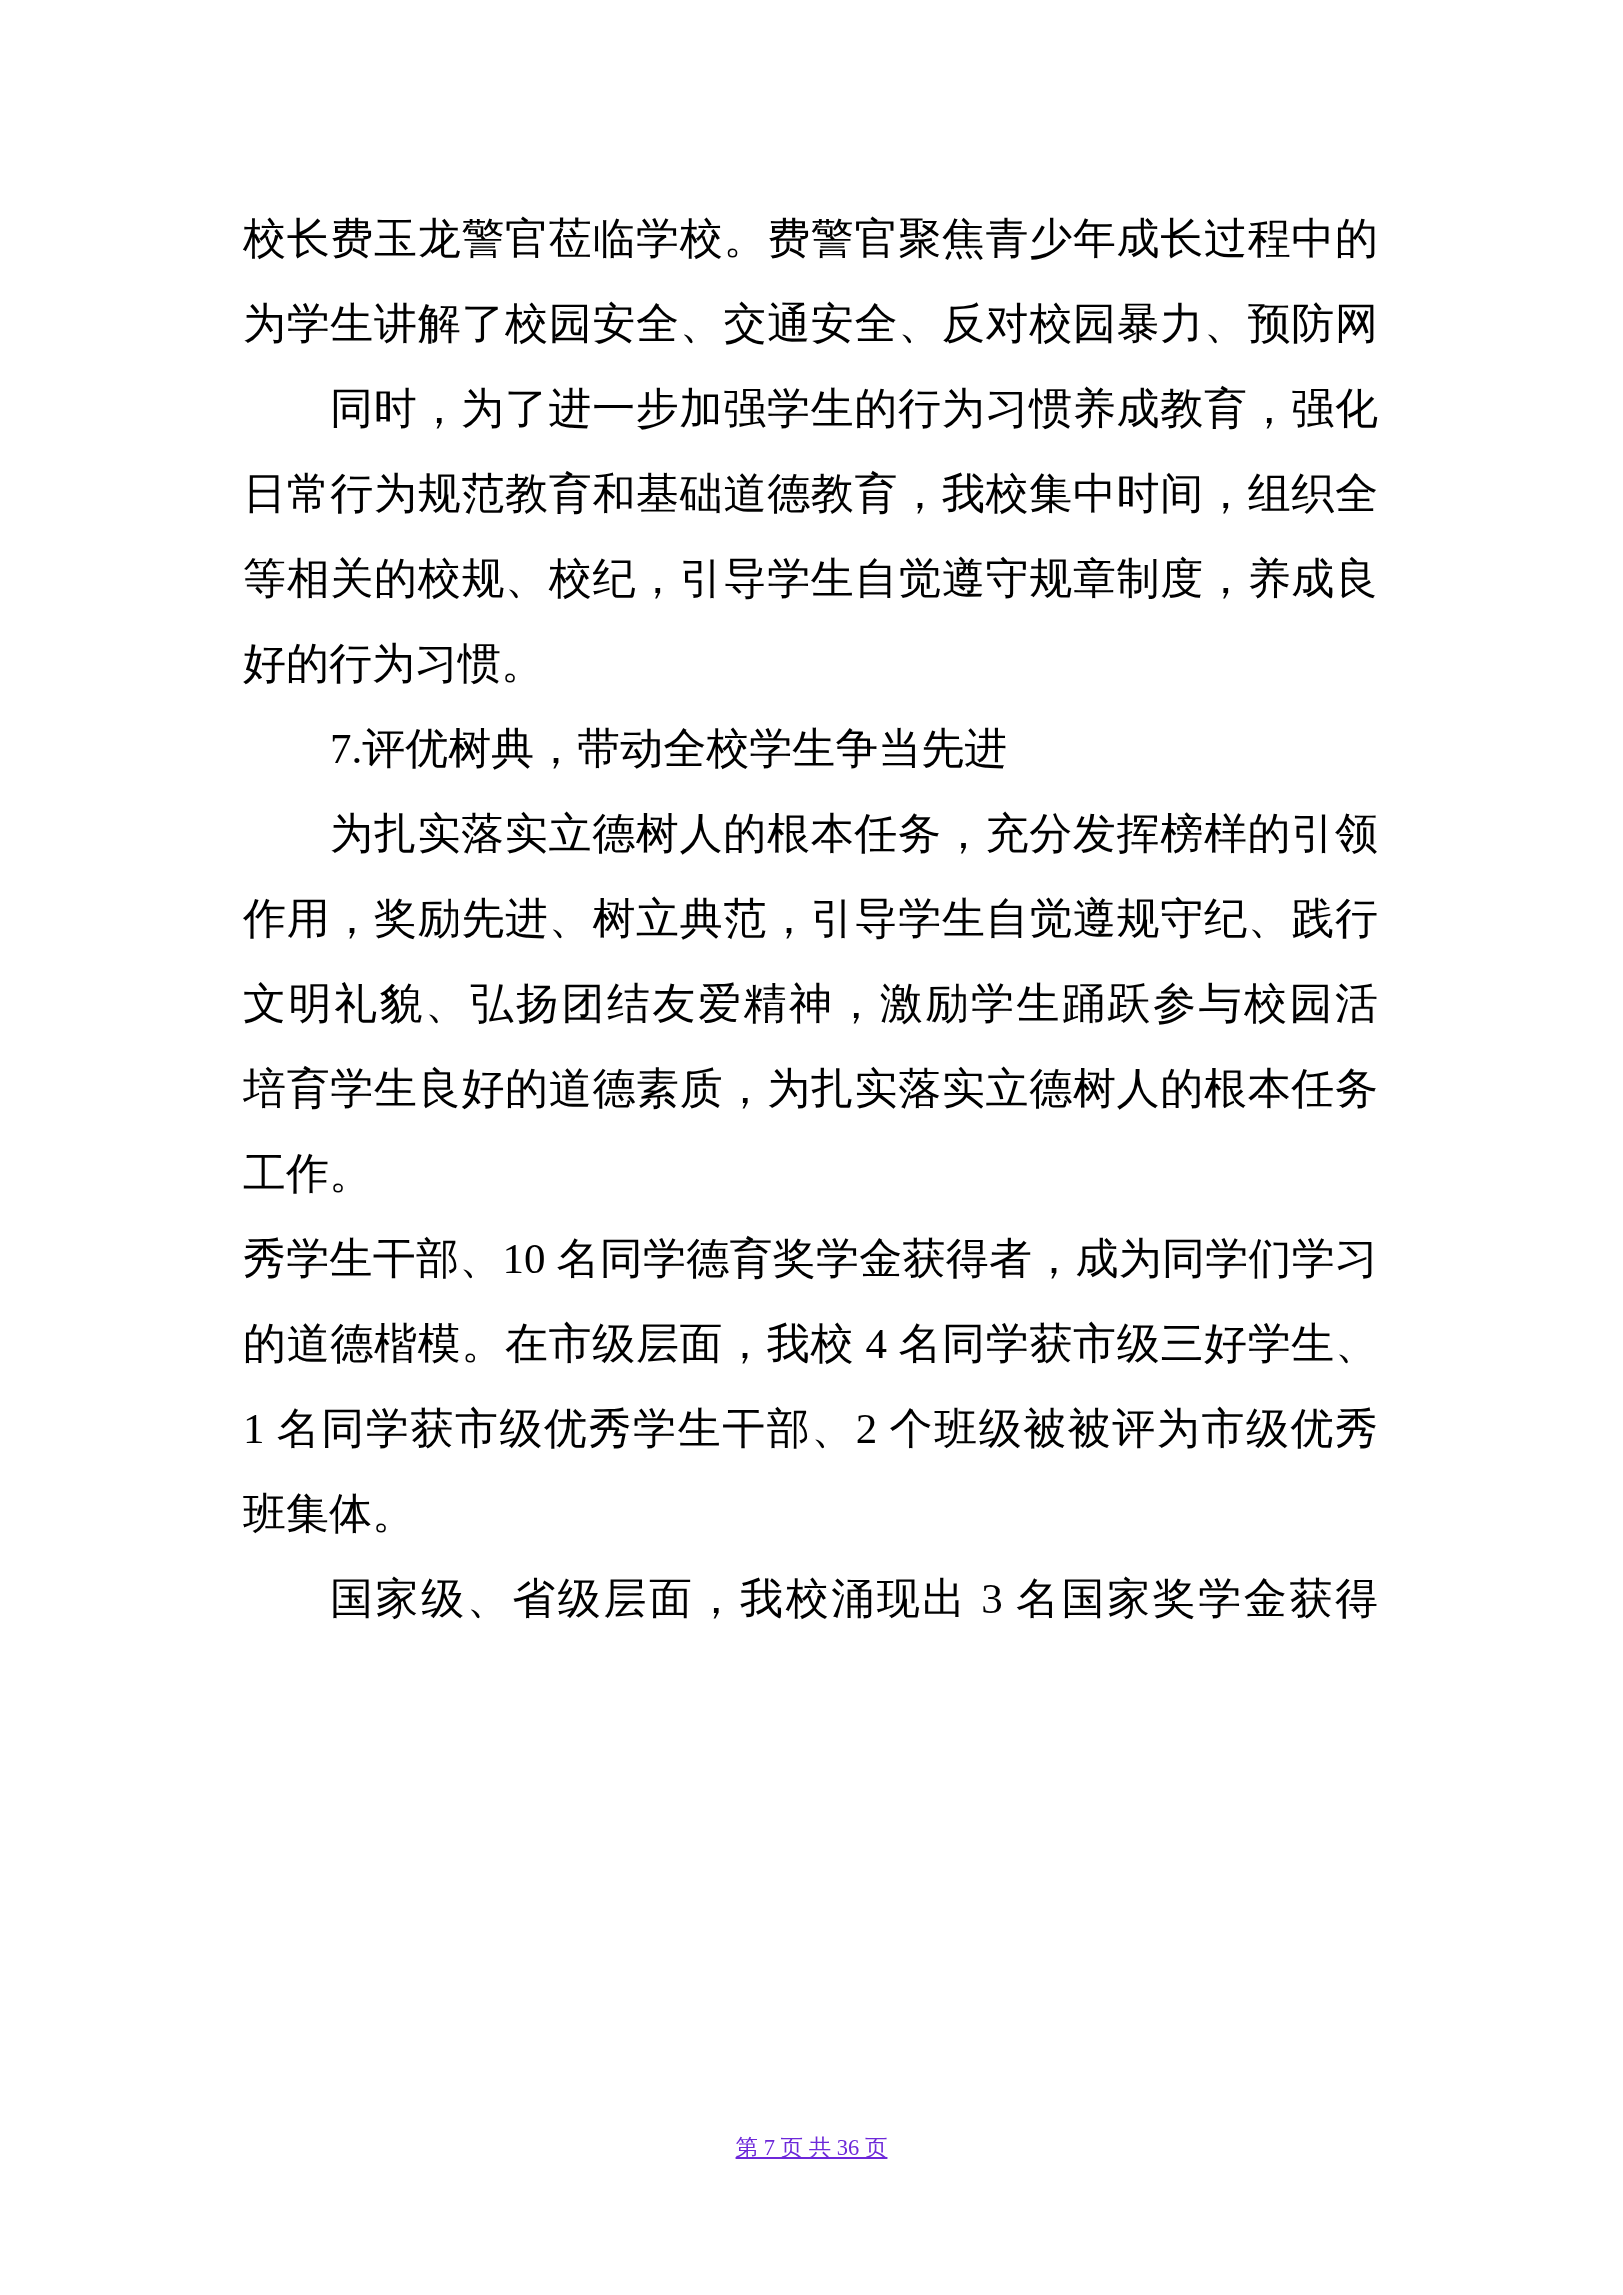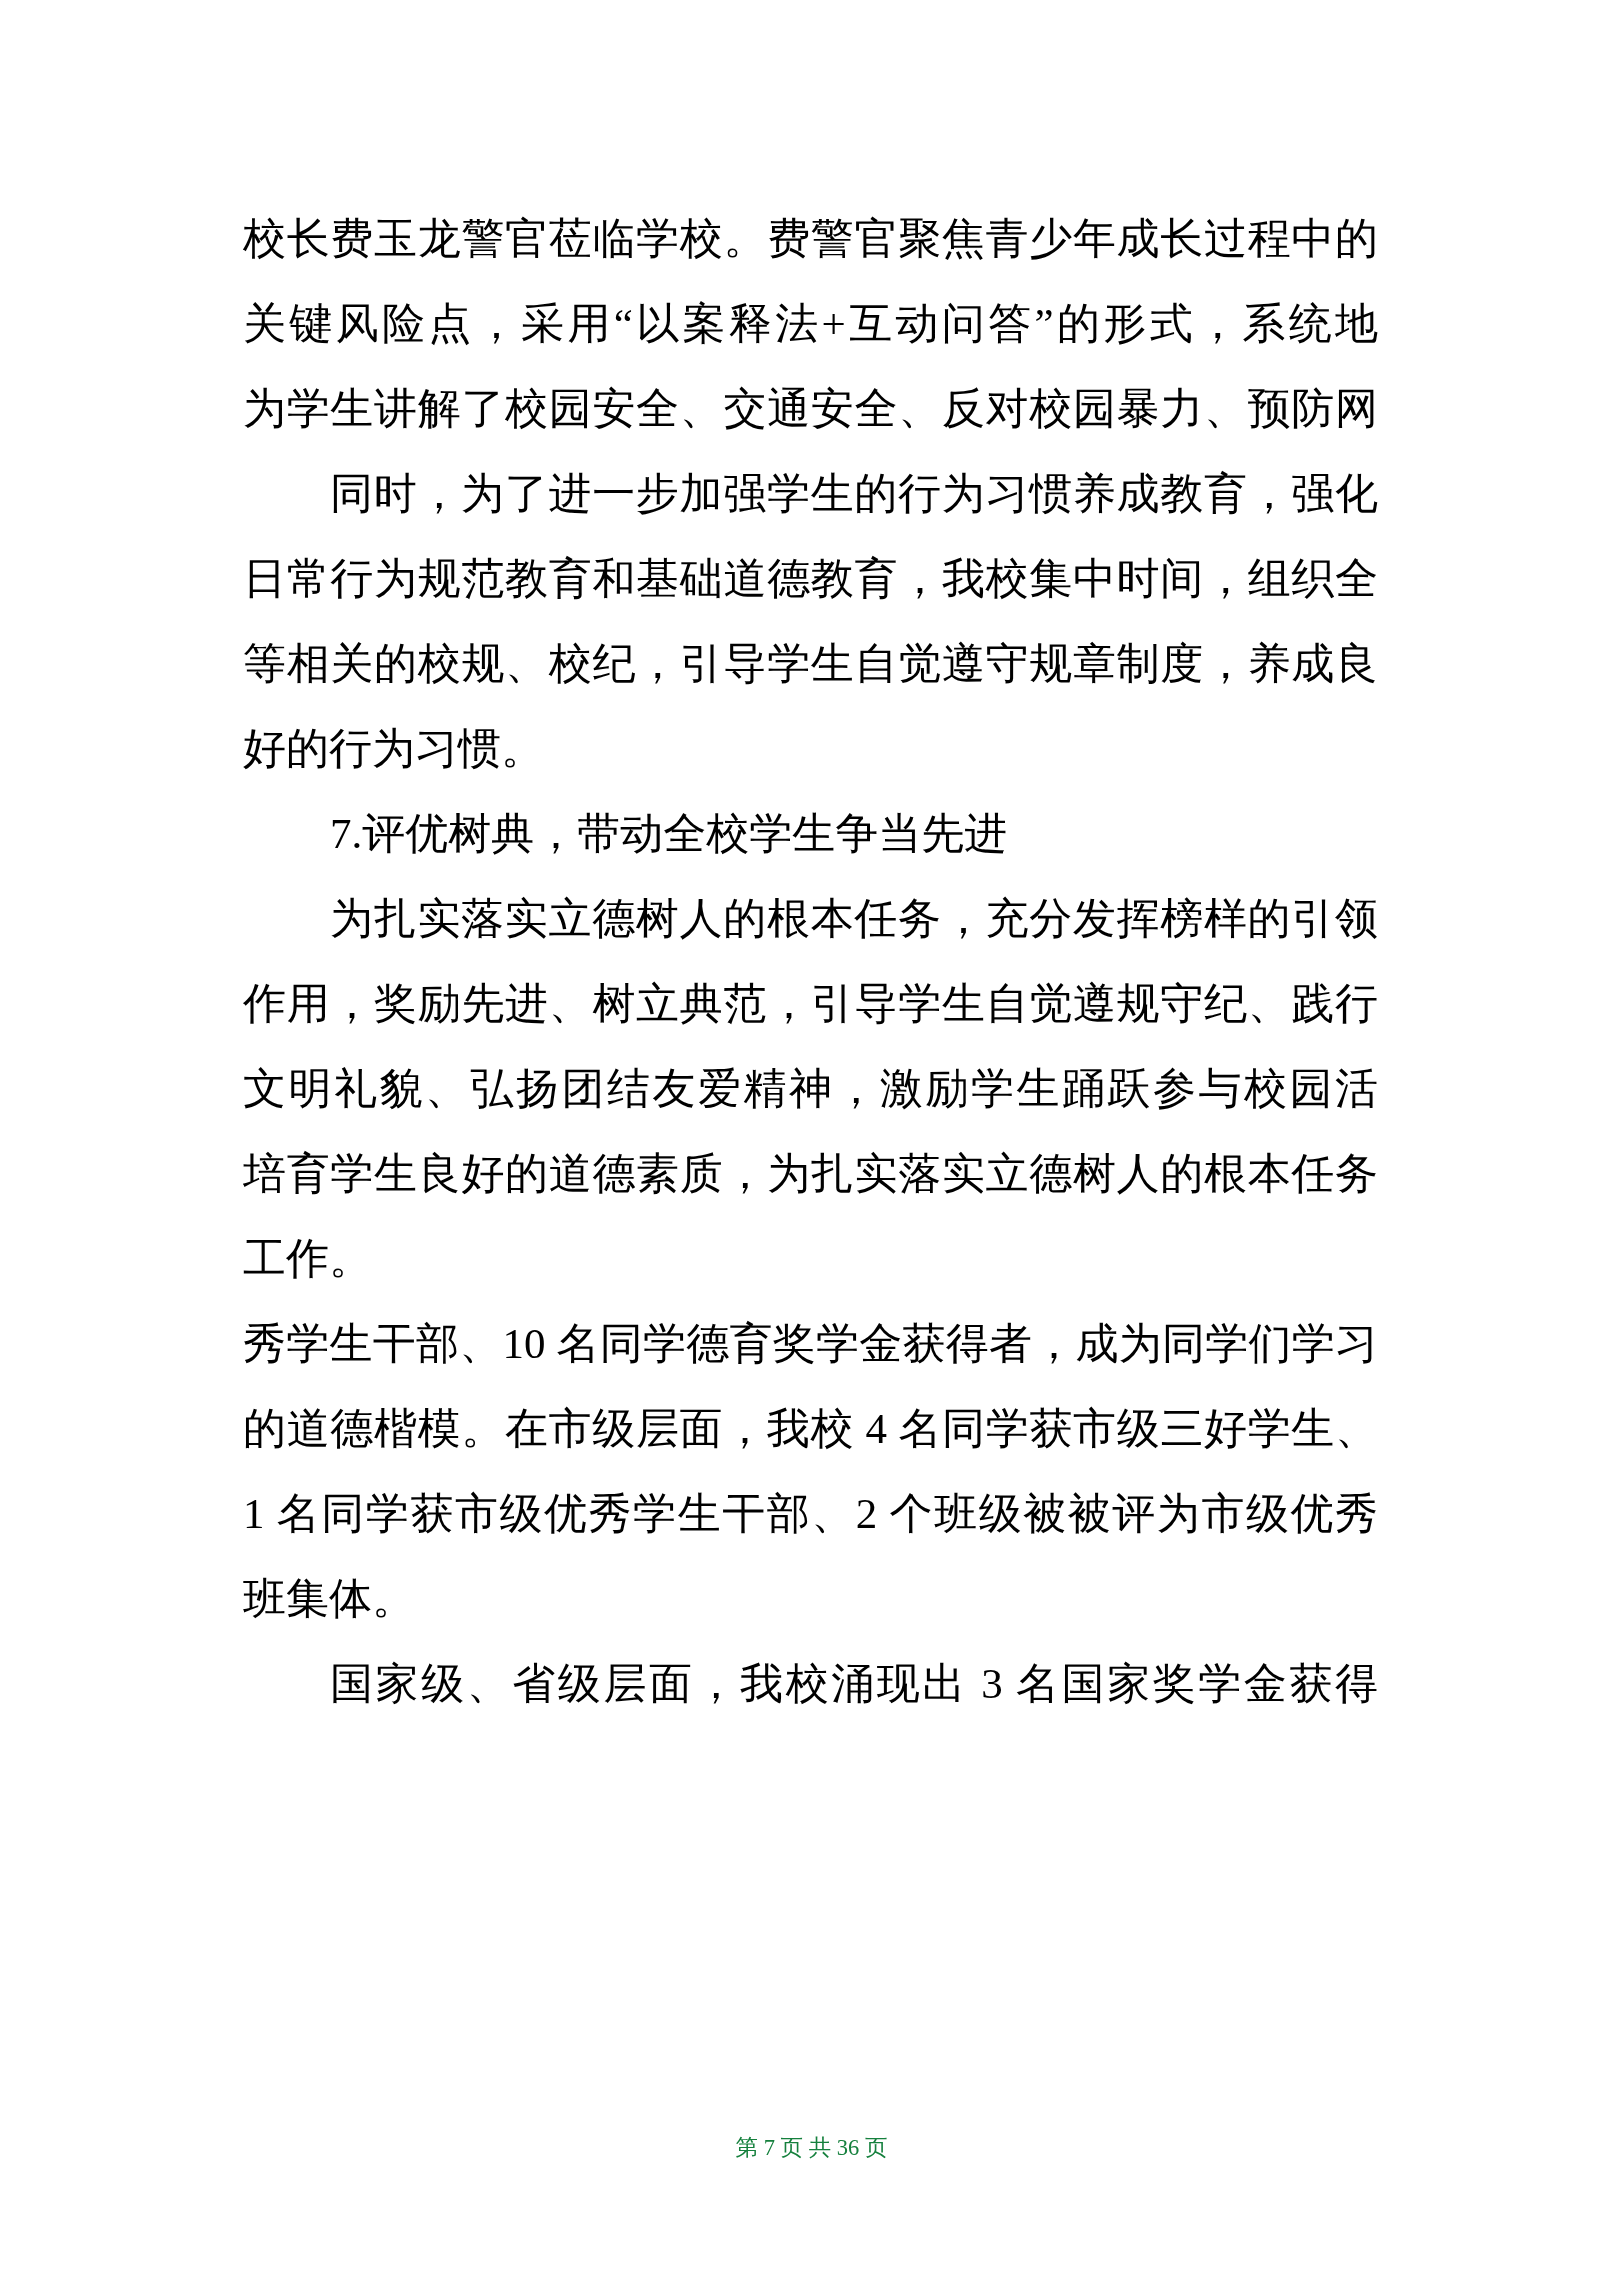--- a/index.html
+++ b/index.html
@@ -47,30 +47,30 @@
     text-align-last: left;
   }
   .footer {
     position: absolute;
     left: 0;
     top: 2135px;
     width: 1623px;
     text-align: center;
     font-size: 22.5px;
     line-height: 26.6px;
-    color: #15803d;
+    color: #6d28d9;
+    text-decoration: underline;
   }
 </style>
 </head>
 <body>
 
 <div class="page">
   <div class="content">
       <div class="line">校长费玉龙警官莅临学校。费警官聚焦青少年成长过程中的</div>
-      <div class="line">关键风险点，采用“以案释法+互动问答”的形式，系统地</div>
       <div class="line">为学生讲解了校园安全、交通安全、反对校园暴力、预防网</div>
       <div class="line indent">同时，为了进一步加强学生的行为习惯养成教育，强化</div>
       <div class="line">日常行为规范教育和基础道德教育，我校集中时间，组织全</div>
       <div class="line">等相关的校规、校纪，引导学生自觉遵守规章制度，养成良</div>
       <div class="line flush">好的行为习惯。</div>
       <div class="line indent flush">7.评优树典，带动全校学生争当先进</div>
       <div class="line indent">为扎实落实立德树人的根本任务，充分发挥榜样的引领</div>
       <div class="line">作用，奖励先进、树立典范，引导学生自觉遵规守纪、践行</div>
       <div class="line">文明礼貌、弘扬团结友爱精神，激励学生踊跃参与校园活动，</div>
       <div class="line">培育学生良好的道德素质，为扎实落实立德树人的根本任务</div>

